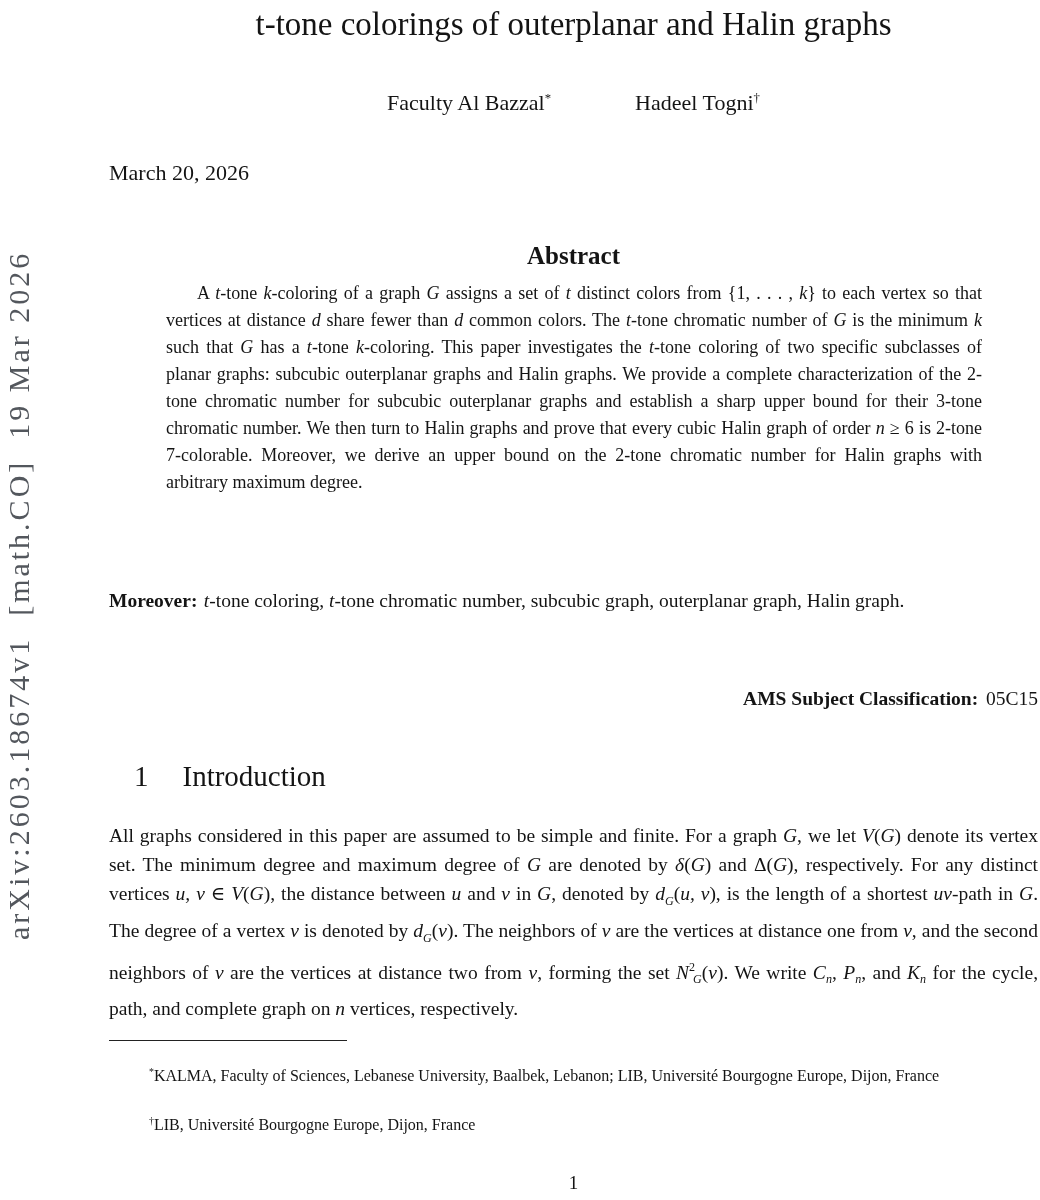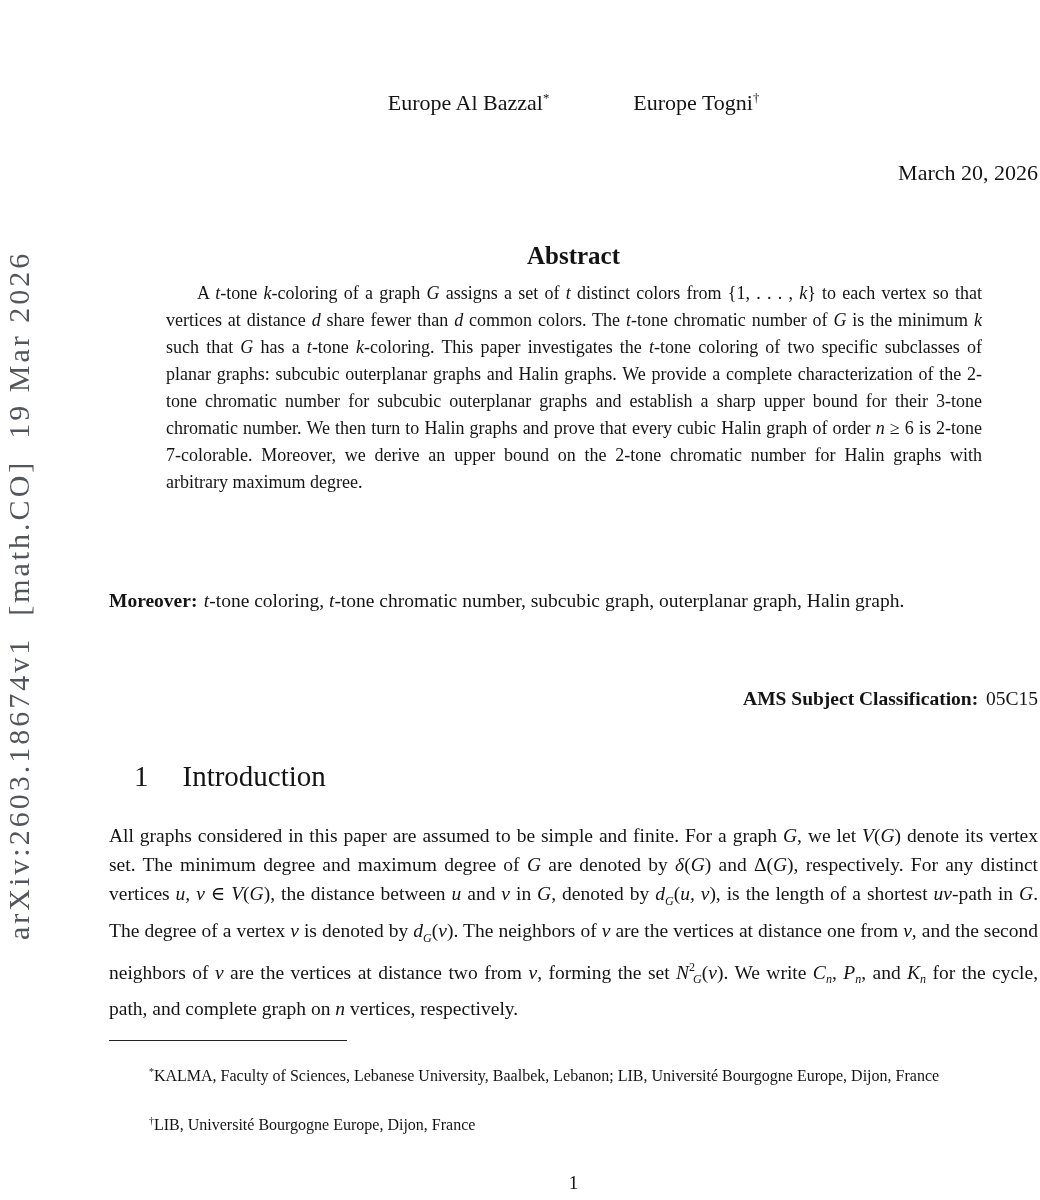--- a/index.html
+++ b/index.html
@@ -36,21 +36,21 @@
     margin: 0; text-align: center;
     font-size: 33px; font-weight: normal;
   }
   .authors {
     position: absolute; top: 90px; left: 0; width: 100%;
     display: flex; justify-content: center; gap: 84px;
     font-size: 22px;
   }
   .date {
     position: absolute; top: 160px; left: 0; width: 100%;
-    text-align: right; font-size: 22px;
+    text-align: left; font-size: 22px;
   }
   .abs-head {
     position: absolute; top: 242px; left: 0; width: 100%;
     text-align: center; font-size: 25px; font-weight: bold;
   }
   .abs-body {
     position: absolute; top: 280px; left: 57px; width: 816px;
     margin: 0; font-size: 18px; line-height: 27px;
     text-align: justify; text-indent: 31px; font-family: Liberation Serif, serif;
   }
@@ -96,24 +96,25 @@
 </style>
 </head>
 <body>
 
 <div class="page">
 
   <div class="watermark">arXiv:2603.18674v1  [math.CO]  19 Mar 2026</div>
 
   <div class="column">
 
+    <h1 class="title">t-tone colorings of outerplanar and Halin graphs</h1>
 
     <div class="authors">
-      <span class="author"><span>Europe Al Bazzal</span><sup>*</sup></span>
-      <span class="author"><span>Europe Togni</span><sup>†</sup></span>
+      <span class="author"><span>Faculty Al Bazzal</span><sup>*</sup></span>
+      <span class="author"><span>Hadeel Togni</span><sup>†</sup></span>
     </div>
 
     <div class="date">March 20, 2026</div>
 
     <div class="abs-head">Abstract</div>
 
     <p class="abs-body">A <i>t</i>-tone <i>k</i>-coloring of a graph <i>G</i> assigns a set of <i>t</i> distinct colors from {1, . . . , <i>k</i>} to each vertex so that vertices at distance <i>d</i> share fewer than <i>d</i> common colors. The <i>t</i>-tone chromatic number of <i>G</i> is the minimum <i>k</i> such that <i>G</i> has a <i>t</i>-tone <i>k</i>-coloring. This paper investigates the <i>t</i>-tone coloring of two specific subclasses of planar graphs: subcubic outerplanar graphs and Halin graphs. We provide a complete characterization of the 2-tone chromatic number for subcubic outerplanar graphs and establish a sharp upper bound for their 3-tone chromatic number. We then turn to Halin graphs and prove that every cubic Halin graph of order <i>n</i> ≥ 6 is 2-tone 7-colorable. Moreover, we derive an upper bound on the 2-tone chromatic number for Halin graphs with arbitrary maximum degree.</p>
 
     <p class="keywords"><b>Moreover:</b><span><i>t</i>-tone coloring, <i>t</i>-tone chromatic number, subcubic graph, outerplanar graph, Halin graph.</span></p>
 

